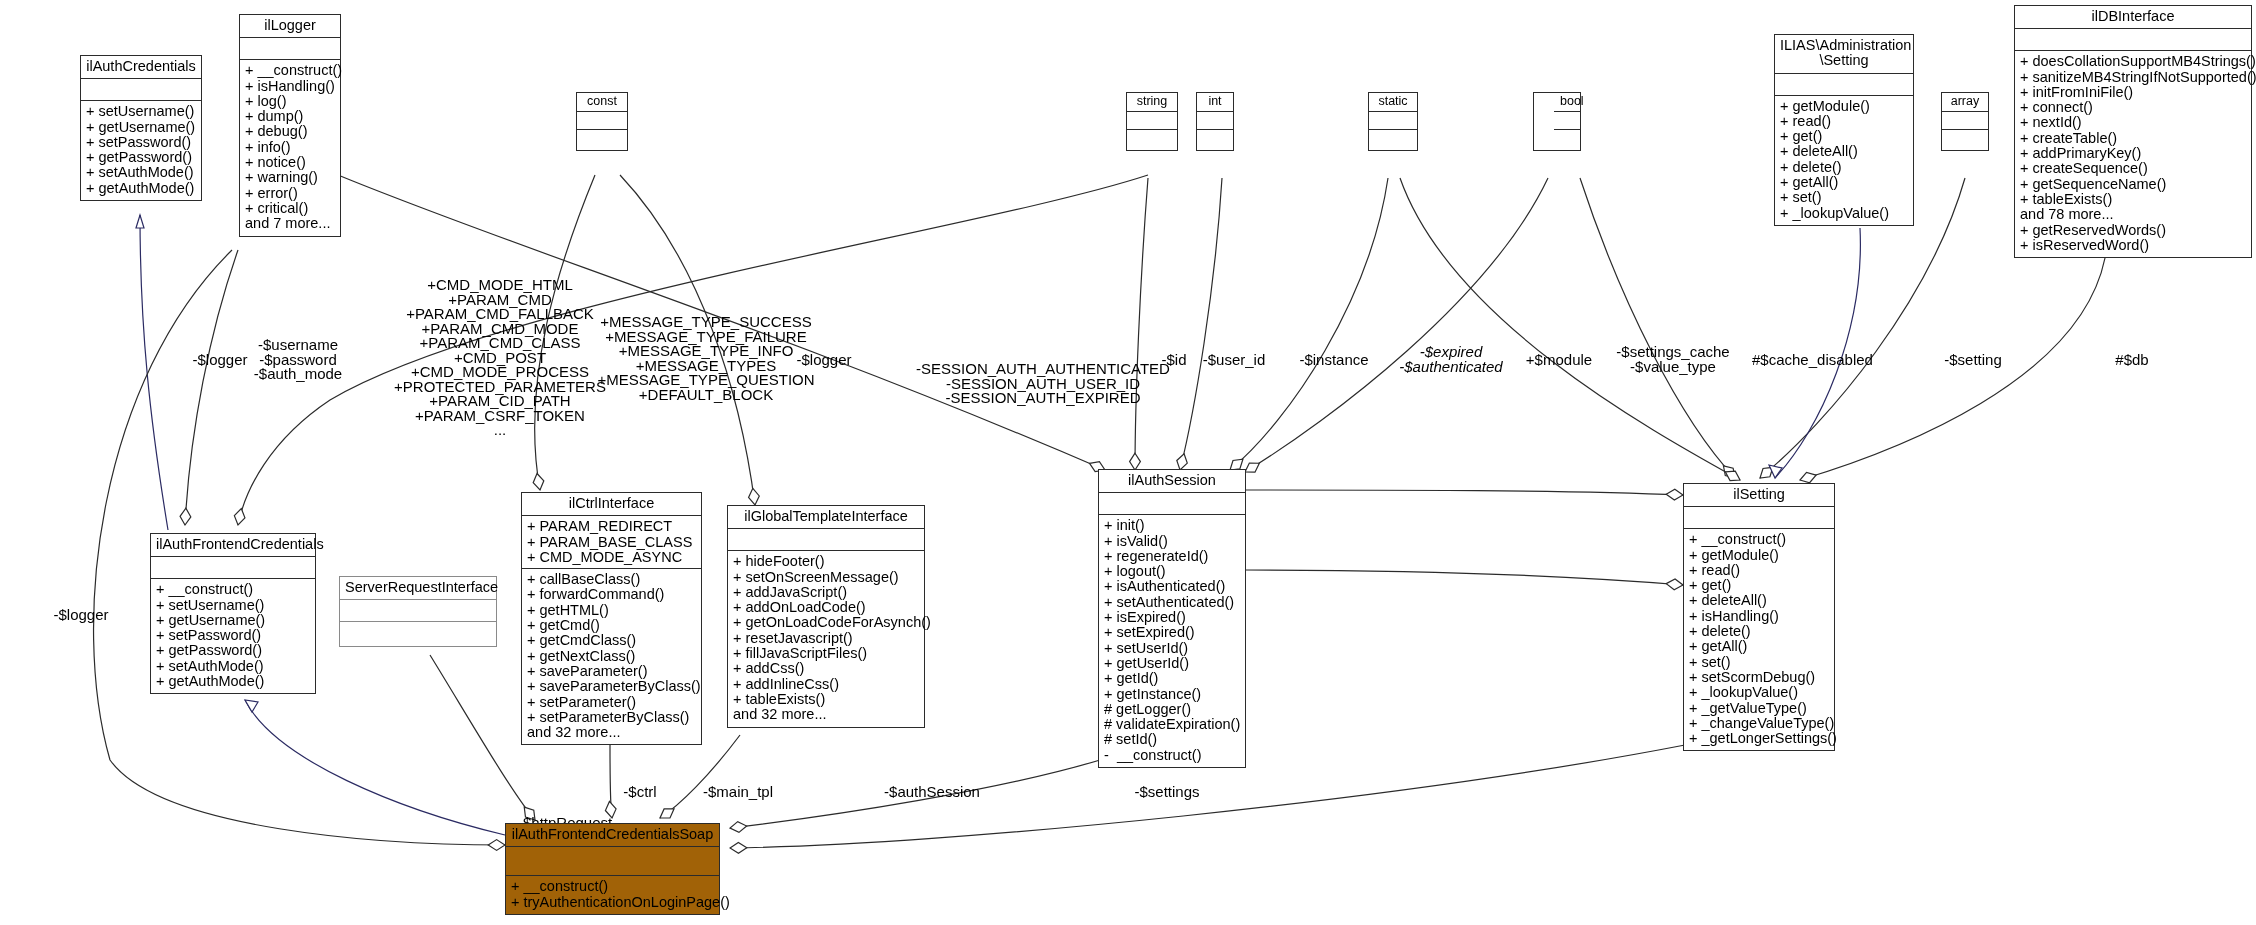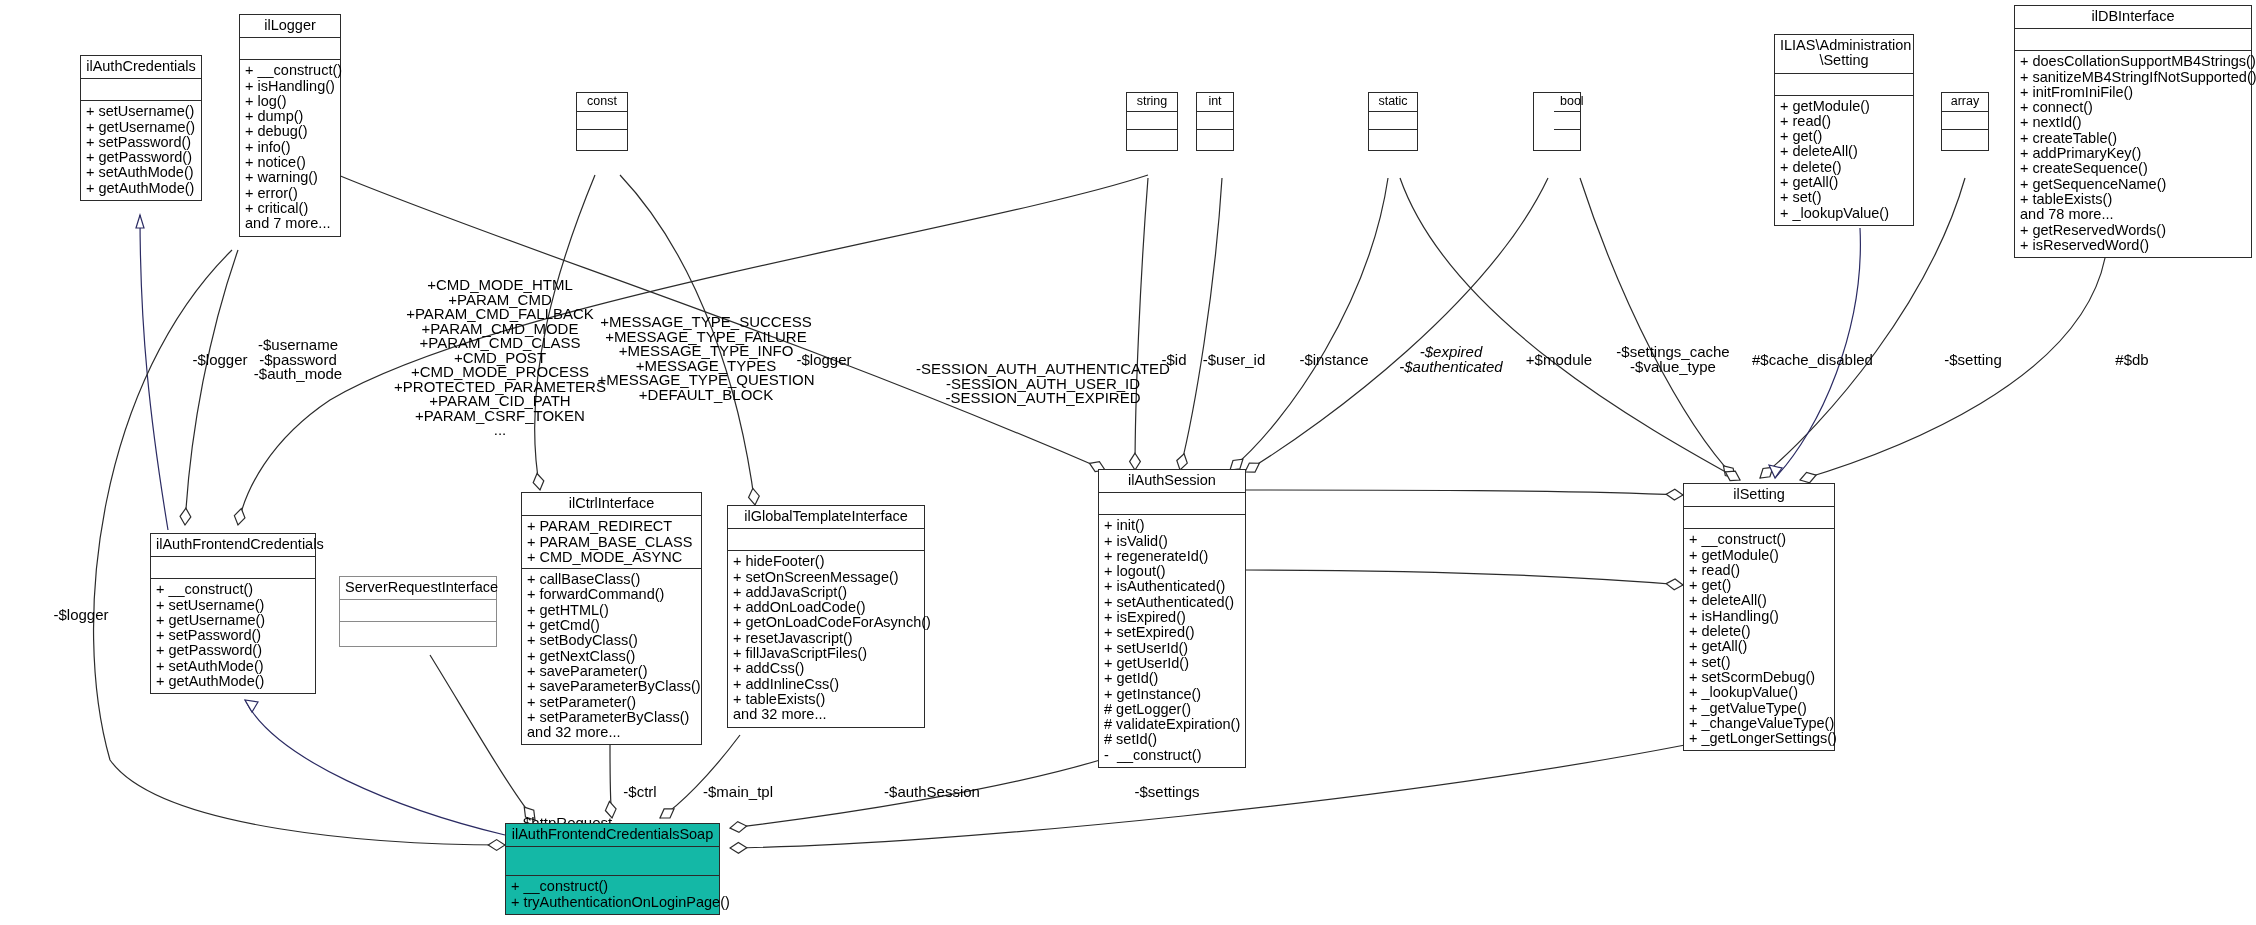--- a/index.html
+++ b/index.html
@@ -26,21 +26,21 @@
   .uml {
     position: absolute;
     box-sizing: border-box;
     border: 1px solid #2b2b2b;
     background: #ffffff;
     font-size: 14.5px;
     line-height: 15.3px;
     color: #000000;
     z-index: 5;
   }
-  .uml.filled { background: #14b8a6; }
+  .uml.filled { background: #a16207; }
   .uml .title {
     text-align: center;
     padding: 3px 5px 4px 5px;
     border-bottom: 1px solid #2b2b2b;
     white-space: pre-line;
   }
   .uml .attrs {
     border-bottom: 1px solid #2b2b2b;
     padding: 3px 5px;
     min-height: 15px;
@@ -264,21 +264,21 @@
     <div class="attrs">
       <div class="row">+ PARAM_REDIRECT</div>
       <div class="row">+ PARAM_BASE_CLASS</div>
       <div class="row">+ CMD_MODE_ASYNC</div>
     </div>
     <div class="ops">
       <div class="row">+ callBaseClass()</div>
       <div class="row">+ forwardCommand()</div>
       <div class="row">+ getHTML()</div>
       <div class="row">+ getCmd()</div>
-      <div class="row">+ setBodyClass()</div>
+      <div class="row">+ getCmdClass()</div>
       <div class="row">+ getNextClass()</div>
       <div class="row">+ saveParameter()</div>
       <div class="row">+ saveParameterByClass()</div>
       <div class="row">+ setParameter()</div>
       <div class="row">+ setParameterByClass()</div>
       <div class="row">and 32 more...</div>
     </div>
   </div>
 
   <div class="uml" style="left:727px; top:505px; width:198px;">

